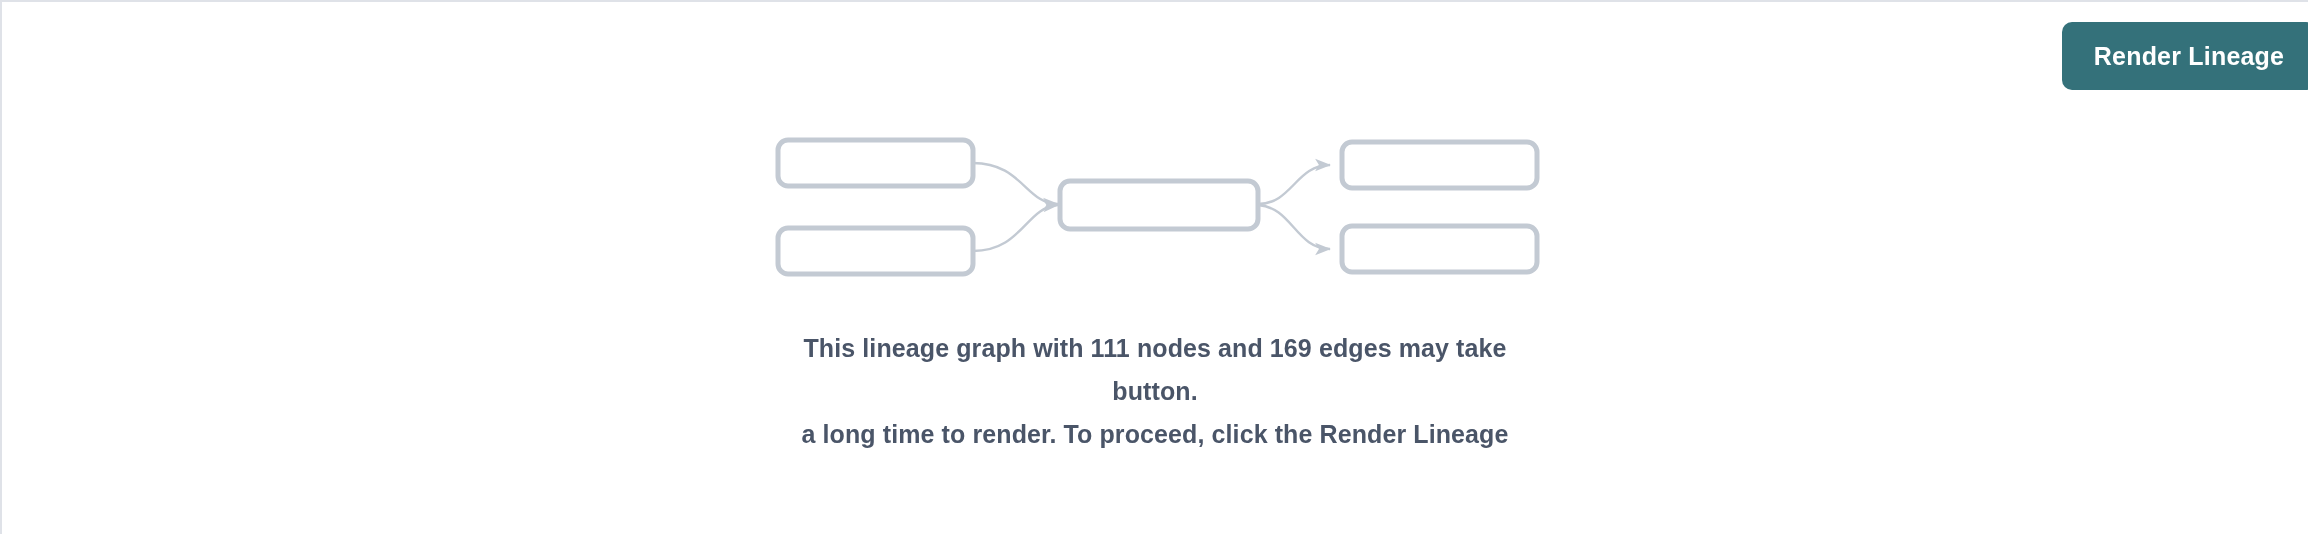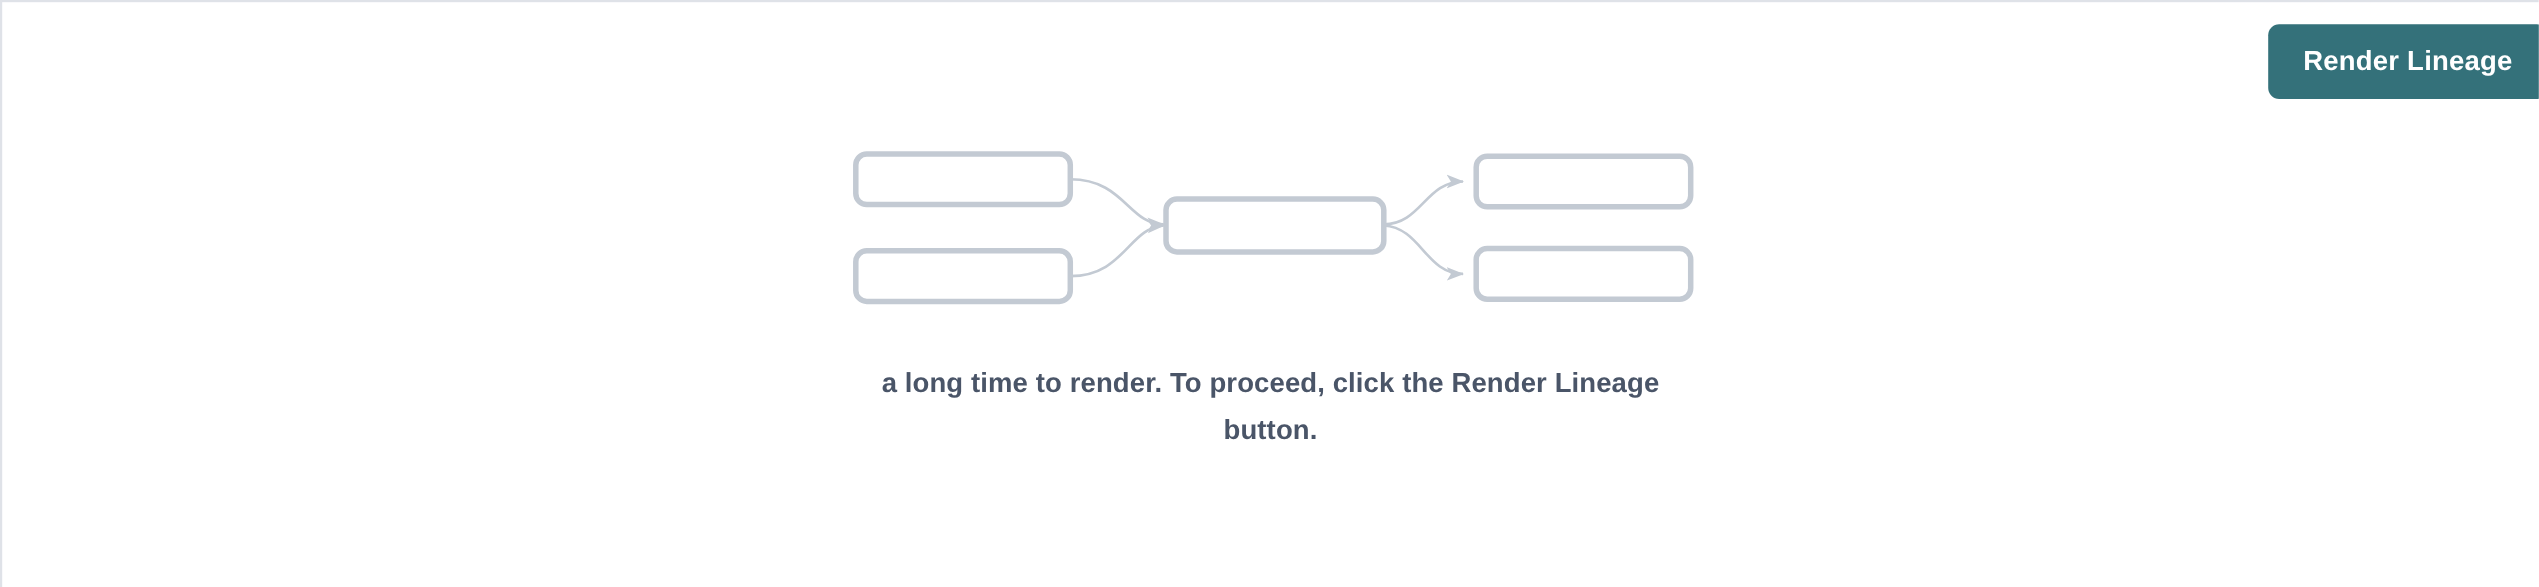--- a/index.html
+++ b/index.html
@@ -134,17 +134,18 @@
       <g>
         <rect class="graph-node-rect" x="570" y="15" width="195" height="46" rx="10"></rect>
       </g>
       <g>
         <rect class="graph-node-rect" x="570" y="99" width="195" height="46" rx="10"></rect>
       </g>
     </svg>
   </div>
 
   <div id="lineage-warning-message">
+    <span class="msg-line">This lineage graph with 111 nodes and 169 edges may take</span>
+    <span class="msg-line">button.</span>
     <span class="msg-line">a long time to render. To proceed, click the Render Lineage</span>
-    <span class="msg-line">button.</span>
   </div>
 
 </div>
 
 </body></html>

